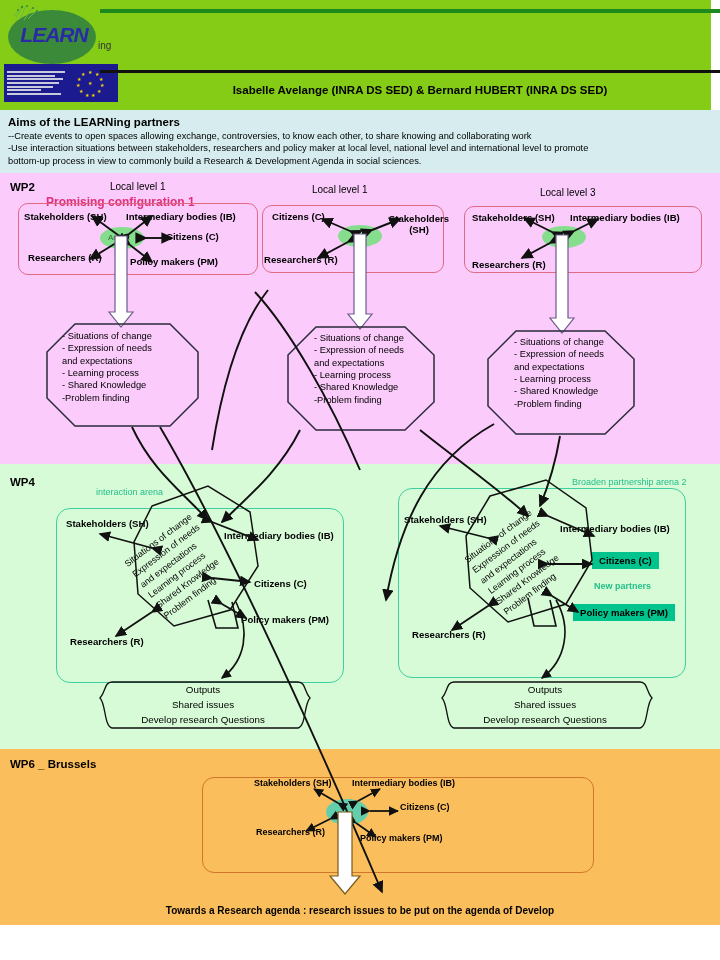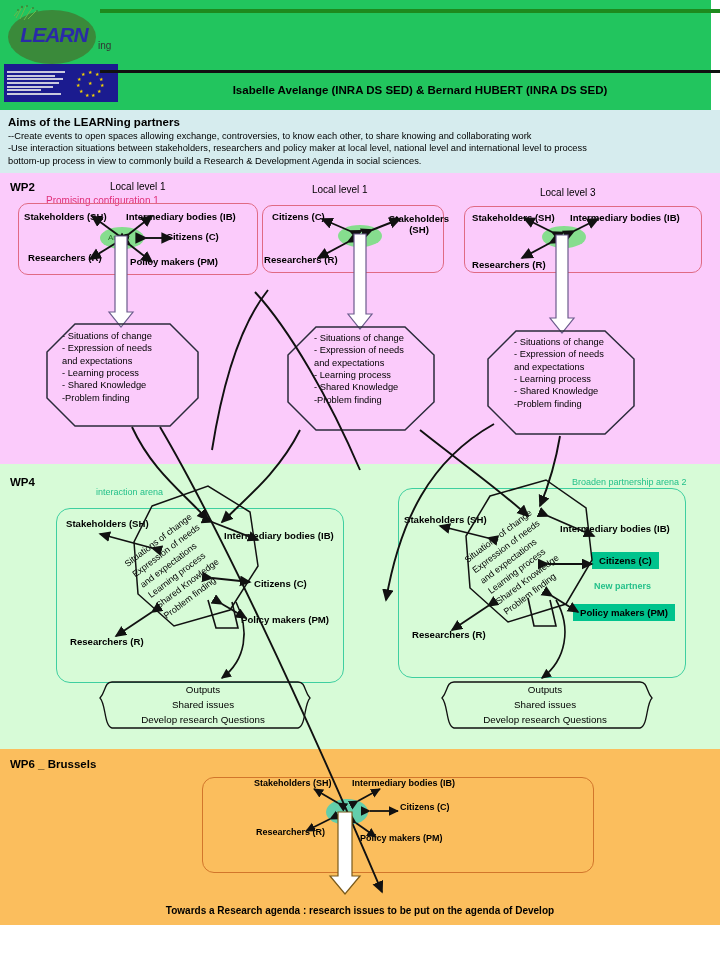--- a/index.html
+++ b/index.html
@@ -6,21 +6,21 @@
   html, body {
     margin: 0; padding: 0;
     width: 720px; height: 960px;
     background: #ffffff;
     font-family: "Liberation Sans", sans-serif;
     overflow: hidden;
   }
   #poster {
     position: relative;
     width: 711px; height: 960px;
-    background: #22c55e;
+    background: #84cc16;
   }
 
   
   #header { position: absolute; left:0; top:0; width:720px; height:110px; }
   #logo-block { position:absolute; left:2px; top:2px; width:118px; height:100px; }
   #learn-logo {
     position:absolute; left:4px; top:2px; width:112px; height:62px;
   }
   #learn-ellipse {
     position:absolute; left:2px; top:6px; width:88px; height:54px;
@@ -63,21 +63,21 @@
   #aims-title { font-size:11.5px; font-weight:bold; color:#000; margin-bottom:2px; }
   .aims-line { font-size:9.3px; color:#000; line-height:1.32; }
 
   
   #wp2 { position:absolute; left:0; top:173px; width:720px; height:291px; background:#fbcbfb; }
   #wp4 { position:absolute; left:0; top:464px; width:720px; height:285px; background:#d7fbd7; }
   #wp6 { position:absolute; left:0; top:749px; width:720px; height:176px; background:#fbbe5d; }
 
   .wp-label { position:absolute; font-size:11.5px; font-weight:bold; color:#000; }
   .level-label { position:absolute; font-size:10px; color:#000; }
-  .arena-caption { position:absolute; font-size:10px; color:#e0307a; }
+  .arena-caption { position:absolute; font-size:12px; color:#e0307a;font-weight:bold; }
   .teal-caption { position:absolute; font-size:9px; color:#24c08a; }
 
   
   .levelbox {
     position:absolute; border:1.2px solid #e06a84; border-radius:10px;
     background:transparent;
   }
   .greenbox {
     position:absolute; border:1.2px solid #3ecfa0; border-radius:14px;
     background:transparent;
@@ -189,21 +189,21 @@
     </div>
 
     <div id="rule-top"></div>
     <div id="rule-mid"></div>
     <div id="authors">Isabelle Avelange (INRA DS SED) &amp; Bernard HUBERT (INRA DS SED)</div>
   </div>
 
   <div id="aims">
     <div id="aims-title">Aims of the LEARNing partners</div>
     <div class="aims-line">--Create events to open spaces allowing exchange, controversies, to know each other, to share knowing and collaborating work</div>
-    <div class="aims-line">-Use interaction situations between stakeholders, researchers and policy maker at local level, national level and international level to process</div>
+    <div class="aims-line">-Use interaction situations between stakeholders, researchers and policy maker at local level, national level and international level to promote</div>
     <div class="aims-line">bottom-up process in view to commonly build a Research &amp; Development Agenda in social sciences.</div>
   </div>
 
   <div id="wp2">
     <div class="wp-label" style="left:10px; top:8px;">WP2</div>
 
     <div class="level-label" style="left:110px; top:8px;">Local level 1</div>
     <div class="level-label" style="left:312px; top:11px;">Local level 1</div>
     <div class="level-label" style="left:540px; top:14px;">Local level 3</div>
 

